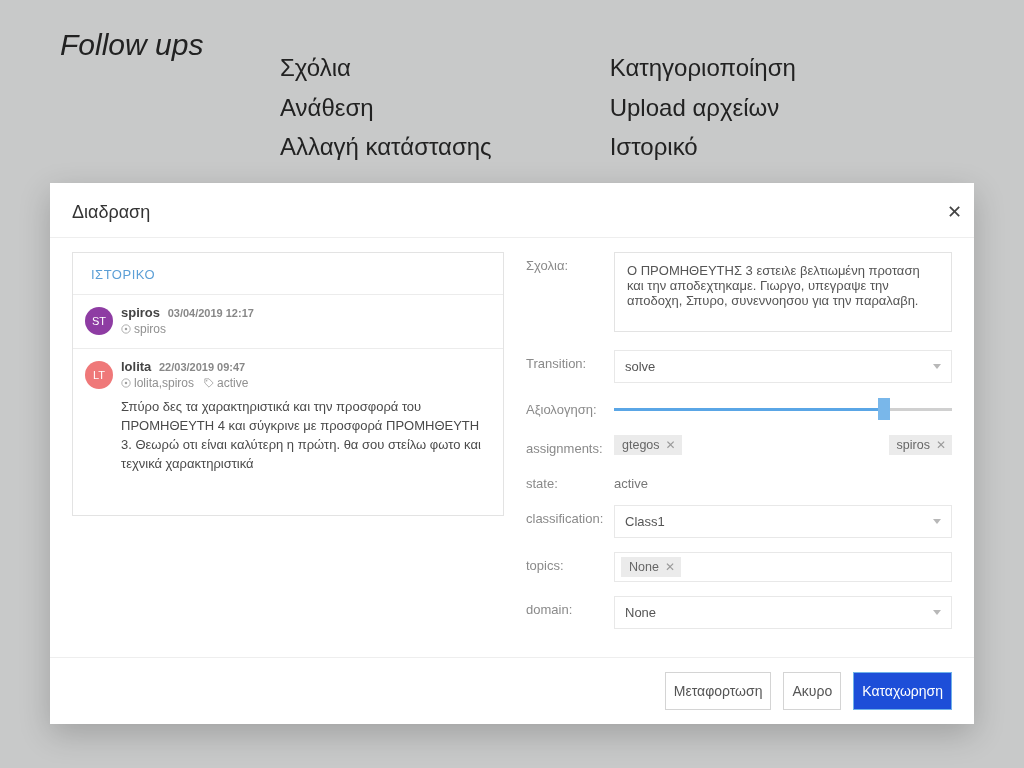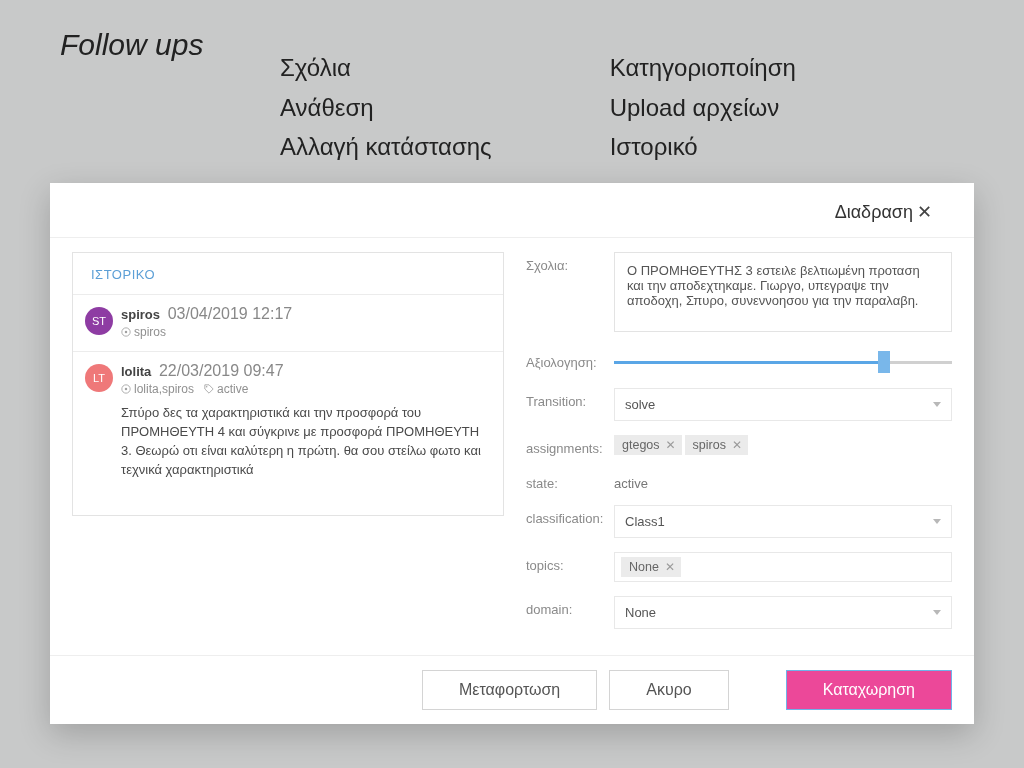--- a/index.html
+++ b/index.html
@@ -37,23 +37,23 @@
   .modal {
     position: absolute;
     left: 50px; right: 50px; top: 183px; bottom: 44px;
     background: #ffffff;
     box-shadow: 0 10px 30px rgba(0,0,0,0.2);
     display: flex;
     flex-direction: column;
   }
   .modal-head {
     display: flex;
-    justify-content: flex-end;
+    justify-content: space-between;
     align-items: center;
-    padding: 14px 38px 10px 22px;
+    padding: 14px 8px 10px 22px;
   }
   .modal-title {
     font-size: 18px;
     color: #333;
   }
   .close {
     font-size: 18px;
     color: #444;
     cursor: pointer;
     user-select: none;
@@ -94,21 +94,21 @@
     font-size: 11px;
     display: flex; align-items: center; justify-content: center;
     flex-shrink: 0;
     margin-top: 2px;
   }
   .av-purple { background:#8e3ca3; }
   .av-coral  { background:#ef7879; }
   .entry-body { flex:1; }
   .entry-line1 { font-size: 13px; }
   .entry-user { color:#444; font-weight:600; }
-  .entry-date { color:#888; margin-left:4px; font-weight:400; font-size: 16px;}
+  .entry-date { color:#888; margin-left:4px; font-weight:700; font-size: 11px;}
   .entry-line2 {
     margin-top: 2px;
     font-size: 12px;
     color: #909090;
     display: flex;
     align-items: center;
     gap: 10px;
   }
   .meta { display:inline-flex; align-items:center; gap:3px; }
   .meta svg { width:10px; height:10px; }
@@ -162,22 +162,23 @@
     width:0;height:0;
     border-left:4px solid transparent;
     border-right:4px solid transparent;
     border-top:5px solid #b8b8b8;
   }
   .static { font-size:13px; color:#777; padding-top:6px; }
   .chips {
     border: 1px solid #e8e8e8;
     padding: 4px 6px;
     display:flex;
-    gap:3px;
+    gap:18px;
     flex-wrap:wrap;
+    justify-content:space-between;
   }
   .chips.noborder { border:none; padding:0; }
   .chip {
     background:#ebebeb;
     font-size:12.5px;
     color:#666;
     padding: 3px 6px 3px 8px;
     display:inline-flex;
     align-items:center;
     gap:6px;
@@ -210,32 +211,31 @@
   
   .footer {
     border-top:1px solid #eee;
     padding: 14px 22px;
     display:flex;
     justify-content:flex-end;
     gap: 12px;
   }
   .btn {
     font: inherit;
-    font-size: 16px;
-    padding: 10px 36px;
+    font-size: 14px;
+    padding: 10px 8px;
     border:1px solid #d4d4d4;
     background:#fff;
     color:#555;
     cursor:pointer;
   }
   .btn.primary {
-    background:#ec4899;
+    background:#1d4ed8;
     border-color:#6fb2e9;
     color:#fff;
-    margin-left:45px;
   }
 </style>
 </head>
 <body>
 
 <div class="bg-header">
   <h1 class="title">Follow ups</h1>
   <div class="columns">
     <div class="col col1">
       <div>Σχόλια</div>
@@ -311,37 +311,37 @@
 
     <div class="form">
 
       <div class="row">
         <div class="lbl">Σχολια:</div>
         <div class="val">
           <textarea class="textarea" style="">Ο ΠΡΟΜΗΘΕΥΤΗΣ 3 εστειλε βελτιωμένη προταση και την αποδεχτηκαμε. Γιωργο, υπεγραψε την αποδοχη, Σπυρο, συνεννοησου για την παραλαβη.</textarea>
         </div>
       </div>
 
+      <div class="row">
+        <div class="lbl">Transition:</div>
+        <div class="val">
+          <div class="select">
+            <span>solve</span>
+            <span class="caret"></span>
+          </div>
+        </div>
+      </div>
+
       <div class="row" style="align-items:center;">
         <div class="lbl" style="padding-top:0">Αξιολογηση:</div>
         <div class="val">
           <div class="slider">
             <div class="slider-track"></div>
             <div class="slider-track rest"></div>
             <div class="slider-thumb"></div>
-          </div>
-        </div>
-      </div>
-
-      <div class="row">
-        <div class="lbl">Transition:</div>
-        <div class="val">
-          <div class="select">
-            <span>solve</span>
-            <span class="caret"></span>
           </div>
         </div>
       </div>
 
       <div class="row">
         <div class="lbl">assignments:</div>
         <div class="val">
           <div class="chips noborder">
             <span class="chip">
               <span>gtegos</span>

